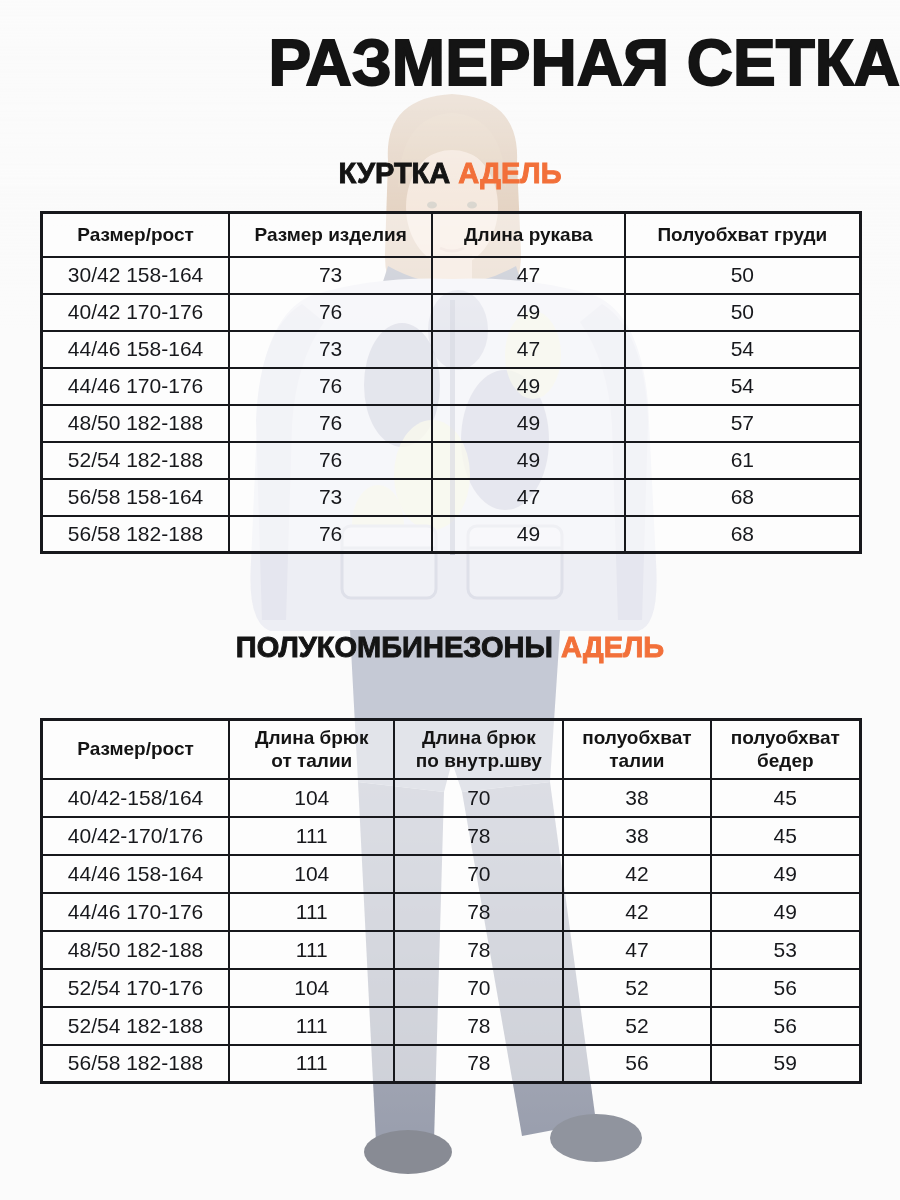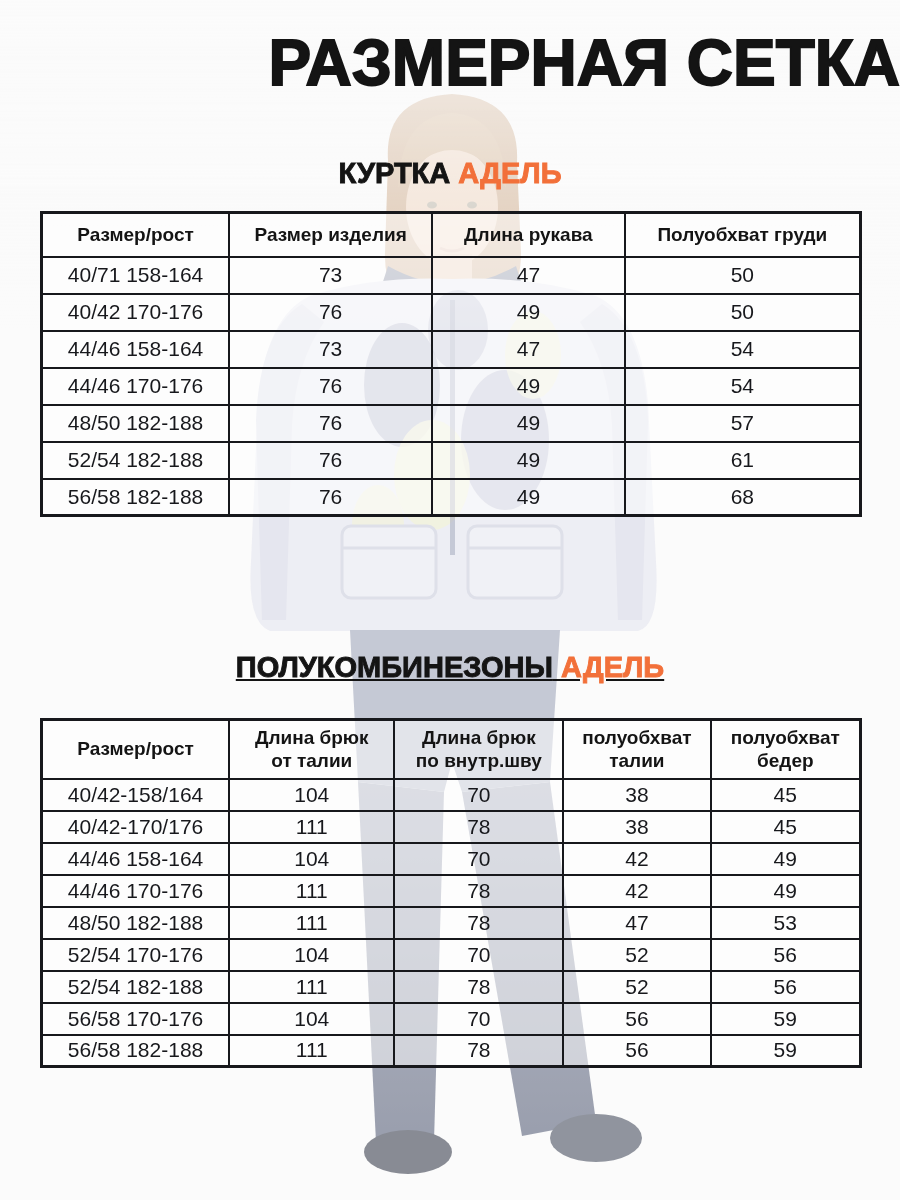--- a/index.html
+++ b/index.html
@@ -22,21 +22,21 @@
     letter-spacing:0px;color:#141414;
     -webkit-text-stroke:1.8px #141414;
   }
   .section-heading{
     position:absolute;left:0;width:900px;margin:0;
     text-align:center;font-size:29px;line-height:1.05;font-weight:800;
     color:#141414;-webkit-text-stroke:0.9px #141414;
   }
   .section-heading .accent{-webkit-text-stroke:0.9px currentColor;}
   #heading-jacket{top:158px;}
-  #heading-overalls{top:652px;text-decoration:underline;}
+  #heading-overalls{top:632px;}
 
   table{
     position:absolute;left:40px;width:822px;
     border-collapse:collapse;table-layout:fixed;
     border:3px solid #17181c;
   }
   #table-jacket{top:211px;}
   #table-overalls{top:718px;}
   th,td{
     border:2px solid #17181c;
@@ -45,21 +45,21 @@
   }
   th{
     font-size:19px;font-weight:bold;
     white-space:pre-line;line-height:1.25;
     padding:2px 4px;color:#141414;
   }
   td{font-size:21px;font-weight:400;padding:0 4px;}
   #table-jacket thead tr{height:44px;}
   #table-jacket tbody tr{height:37px;}
   #table-overalls thead tr{height:59px;}
-  #table-overalls tbody tr{height:32px;}
+  #table-overalls tbody tr{height:38px;}
 </style>
 </head>
 <body>
 
 <div class="page">
 
   <svg class="illustration" viewBox="0 0 900 1200" aria-hidden="true">
     <defs>
       <linearGradient id="legGrad" x1="0" y1="630" x2="0" y2="1160" gradientUnits="userSpaceOnUse">
         <stop offset="0" stop-color="#9ba1b8"></stop>
@@ -142,21 +142,21 @@
       <thead>
           <tr>
             <th>Размер/рост</th>
             <th>Размер изделия</th>
             <th>Длина рукава</th>
             <th>Полуобхват груди</th>
           </tr>
         </thead>
       <tbody>
           <tr>
-            <td>40/71 158-164</td>
+            <td>30/42 158-164</td>
             <td>73</td>
             <td>47</td>
             <td>50</td>
           </tr>
           <tr>
             <td>40/42 170-176</td>
             <td>76</td>
             <td>49</td>
             <td>50</td>
           </tr>
@@ -176,20 +176,26 @@
             <td>48/50 182-188</td>
             <td>76</td>
             <td>49</td>
             <td>57</td>
           </tr>
           <tr>
             <td>52/54 182-188</td>
             <td>76</td>
             <td>49</td>
             <td>61</td>
+          </tr>
+          <tr>
+            <td>56/58 158-164</td>
+            <td>73</td>
+            <td>47</td>
+            <td>68</td>
           </tr>
           <tr>
             <td>56/58 182-188</td>
             <td>76</td>
             <td>49</td>
             <td>68</td>
           </tr>
         </tbody>
     </table>
 
@@ -263,30 +269,23 @@
             <td>56</td>
           </tr>
           <tr>
             <td>52/54 182-188</td>
             <td>111</td>
             <td>78</td>
             <td>52</td>
             <td>56</td>
           </tr>
           <tr>
-            <td>56/58 170-176</td>
-            <td>104</td>
-            <td>70</td>
+            <td>56/58 182-188</td>
+            <td>111</td>
+            <td>78</td>
             <td>56</td>
             <td>59</td>
           </tr>
-          <tr>
-            <td>56/58 182-188</td>
-            <td>111</td>
-            <td>78</td>
-            <td>56</td>
-            <td>59</td>
-          </tr>
         </tbody>
     </table>
 
   </div>
 </div>
 
 </body></html>

